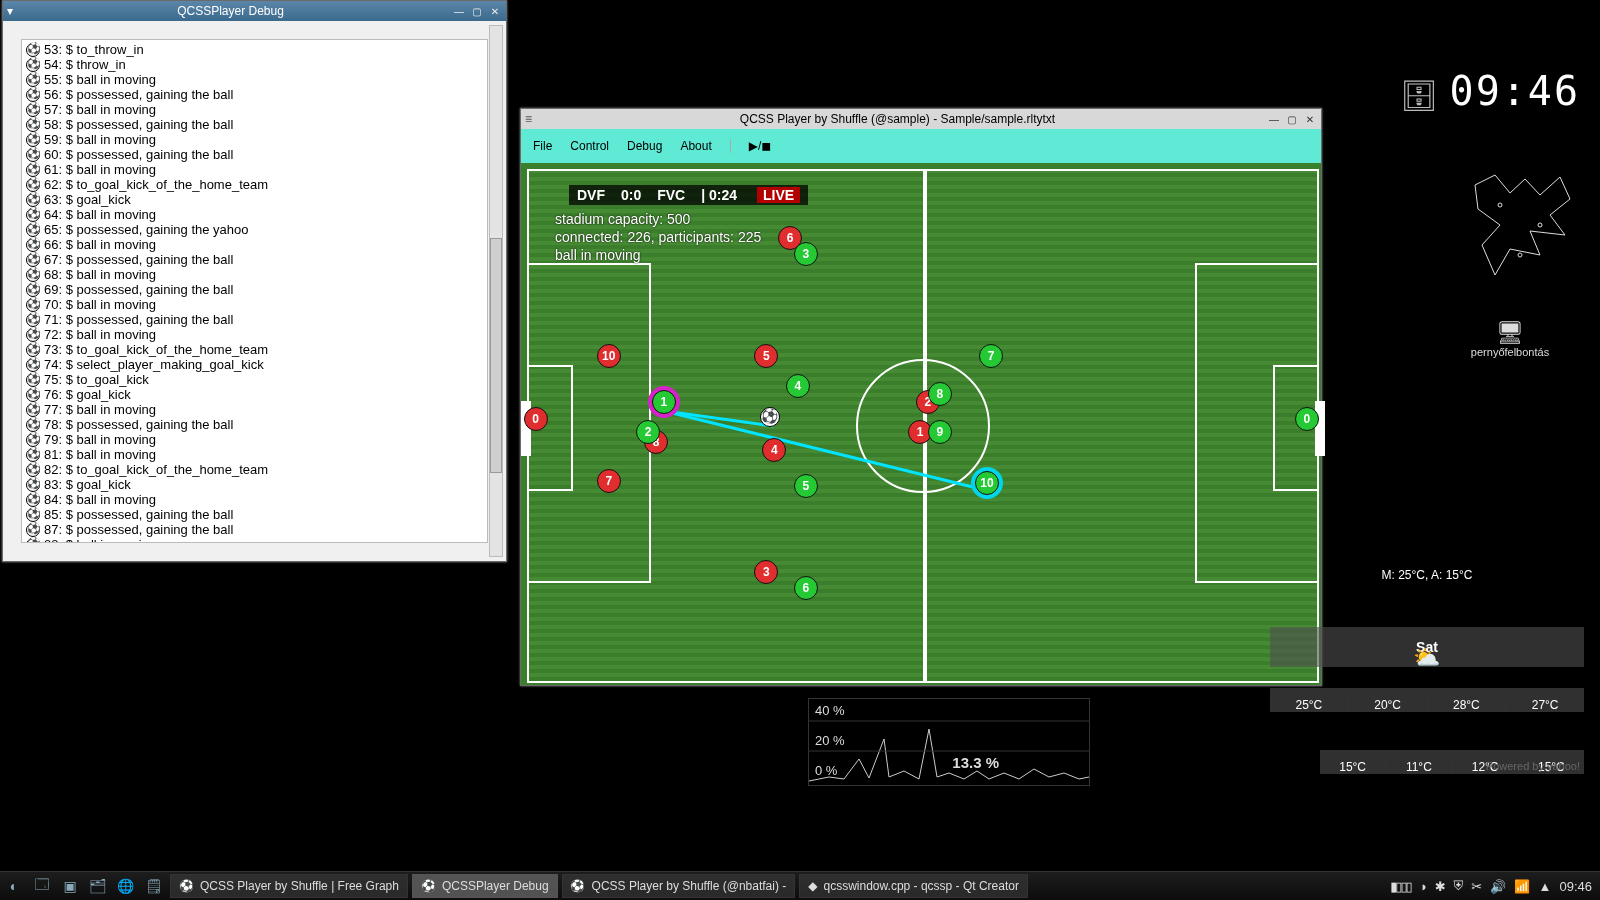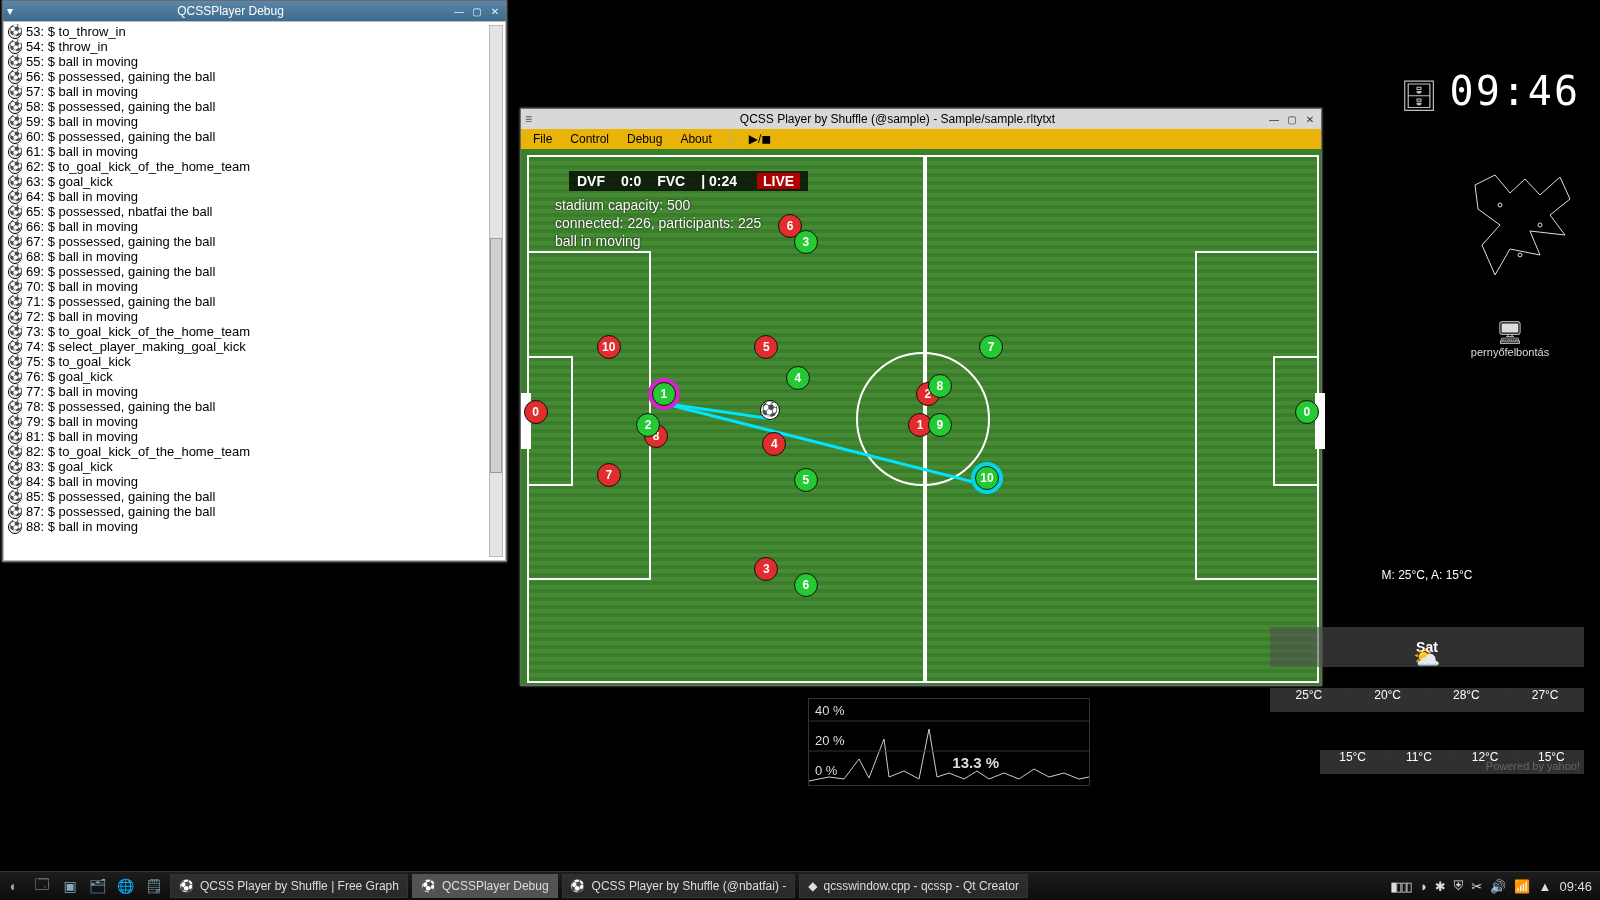--- a/index.html
+++ b/index.html
@@ -3,31 +3,31 @@
 <meta charset="utf-8">
 <style>
 html,body{margin:0;padding:0;width:1600px;height:900px;font-family:sans-serif;font-size:13px;position:relative;overflow:hidden}
 #desktop-root{width:1600px;height:900px;background:#000;position:relative}
 
 
 .window{position:absolute;background:#f0f0f0;border:1px solid #6a6a6a;box-shadow:0 0 2px #888;display:flex;flex-direction:column}
 .win-titlebar{height:20px;background:linear-gradient(#5b86a9,#3a6a8d);color:#fff;display:flex;align-items:center;padding:0 4px;font-size:12px}
 .win-titlebar .title-text{flex:1;text-align:center}
 .win-titlebar .win-btn{width:14px;height:14px;margin-left:4px;display:inline-flex;align-items:center;justify-content:center;font-size:10px;cursor:default;color:#eee}
-.dbg-scroll{flex:1;overflow-y:auto;background:#fff;border:1px solid #bbb;margin:0;padding:2px 4px;font-size:13px;color:#000}
+.dbg-scroll{flex:1;overflow-y:auto;background:#fff;border:1px solid #bbb;margin:18px;padding:2px 4px;font-size:13px;color:#000}
 .dbg-row{display:flex;align-items:center;height:15px;white-space:nowrap}
 .dbg-ball{width:12px;height:12px;border-radius:50%;border:1px solid #000;background:radial-gradient(circle at 30% 30%,#fff,#eee);margin-right:4px;flex:0 0 auto;font-size:8px;line-height:10px;text-align:center}
 .dbg-ball::before{content:"⚽";font-size:11px;position:relative;top:-1px}
 .scrollbar-fake{position:absolute;right:3px;top:24px;bottom:4px;width:12px;background:#e4e4e4;border:1px solid #bbb}
 .scrollbar-thumb{position:absolute;left:0;right:0;top:40%;height:44%;background:#cfcfcf;border:1px solid #999}
 
 
 #player-win{left:520px;top:108px;width:800px;height:576px}
 #player-win .win-titlebar{background:#d8d8d8;color:#000;height:20px}
-#player-win .menu-bar{height:20px;background:#eab308;display:flex;align-items:center;font-size:12px;color:#000;padding:0 4px;gap:2px}
+#player-win .menu-bar{height:20px;background:#5eead4;display:flex;align-items:center;font-size:12px;color:#000;padding:7px 4px;gap:2px}
 #player-win .menu-item{padding:2px 8px}
 #player-win .menu-sep{width:1px;height:14px;background:#aaa;margin:0 8px}
 #player-win .pitch-wrap{flex:1;background:#3a7f2c;padding:6px;position:relative}
 #pitch{position:relative;width:100%;height:100%;background:
   repeating-linear-gradient(0deg,#3a7d2a 0 4px,#468a33 4px 8px),
   repeating-linear-gradient(90deg,rgba(0,0,0,.05) 0 4px,transparent 4px 8px);
   border:2px solid #fff}
 #pitch .line{position:absolute;background:none;border:2px solid #fff}
 .pl{position:absolute;width:22px;height:22px;border-radius:50%;display:flex;align-items:center;justify-content:center;font-weight:bold;font-size:12px;color:#fff;border:1px solid #111}
 .red{background:#e02d2d}
@@ -36,21 +36,21 @@
 .ball::after{content:"⚽";font-size:14px;position:relative;top:-1px}
 .overlay-text{position:absolute;color:#fff;font-size:14px;text-shadow:0 0 2px #000}
 .overlay-bar{position:absolute;left:40px;top:14px;background:rgba(0,0,0,.75);color:#fff;padding:2px 8px;font-size:14px;font-weight:bold;display:flex;align-items:center;gap:16px}
 .overlay-bar .live{background:#b20000;color:#fff;padding:0 6px;margin-left:4px}
 svg.pass-lines{position:absolute;inset:0;width:100%;height:100%}
 
 
 .clock-big{position:absolute;right:10px;top:64px;color:#fff;font-size:40px;font-family:monospace;padding:4px 10px;letter-spacing:2px}
 .map-widget{position:absolute;right:20px;top:165px;width:110px;height:120px;background:#000}
 .desktop-icon{position:absolute;right:40px;top:320px;text-align:center;color:#ddd;font-size:11px;width:100px}
-.temp-row{position:absolute;right:16px;height:24px;display:flex;background:rgba(80,80,80,.6);color:#fff;font-size:12px;align-items:flex-start}
+.temp-row{position:absolute;right:16px;height:24px;display:flex;background:rgba(80,80,80,.6);color:#fff;font-size:12px;align-items:flex-end}
 .temp-cell{flex:1;text-align:center;border-right:1px solid #333;padding:0 14px}
 .temp-cell:last-child{border-right:none}
 .weather-mid{position:absolute;right:16px;color:#fff;text-align:center;width:314px}
 
 
 .cpu-box{position:absolute;left:808px;top:698px;width:280px;height:86px;background:#000;color:#ddd;font-size:13px;border:1px solid #333}
 .cpu-box .lbl{position:absolute;left:6px}
 .cpu-box svg{position:absolute;inset:0;width:100%;height:100%}
 
 
@@ -118,21 +118,21 @@
         <div class="dbg-row">
           <span class="dbg-ball"></span>
           <span> 63: $ goal_kick</span>
         </div>
         <div class="dbg-row">
           <span class="dbg-ball"></span>
           <span> 64: $ ball in moving</span>
         </div>
         <div class="dbg-row">
           <span class="dbg-ball"></span>
-          <span> 65: $ possessed, nbatfai the ball</span>
+          <span> 65: $ possessed, gaining the yahoo</span>
         </div>
         <div class="dbg-row">
           <span class="dbg-ball"></span>
           <span> 66: $ ball in moving</span>
         </div>
         <div class="dbg-row">
           <span class="dbg-ball"></span>
           <span> 67: $ possessed, gaining the ball</span>
         </div>
         <div class="dbg-row">

